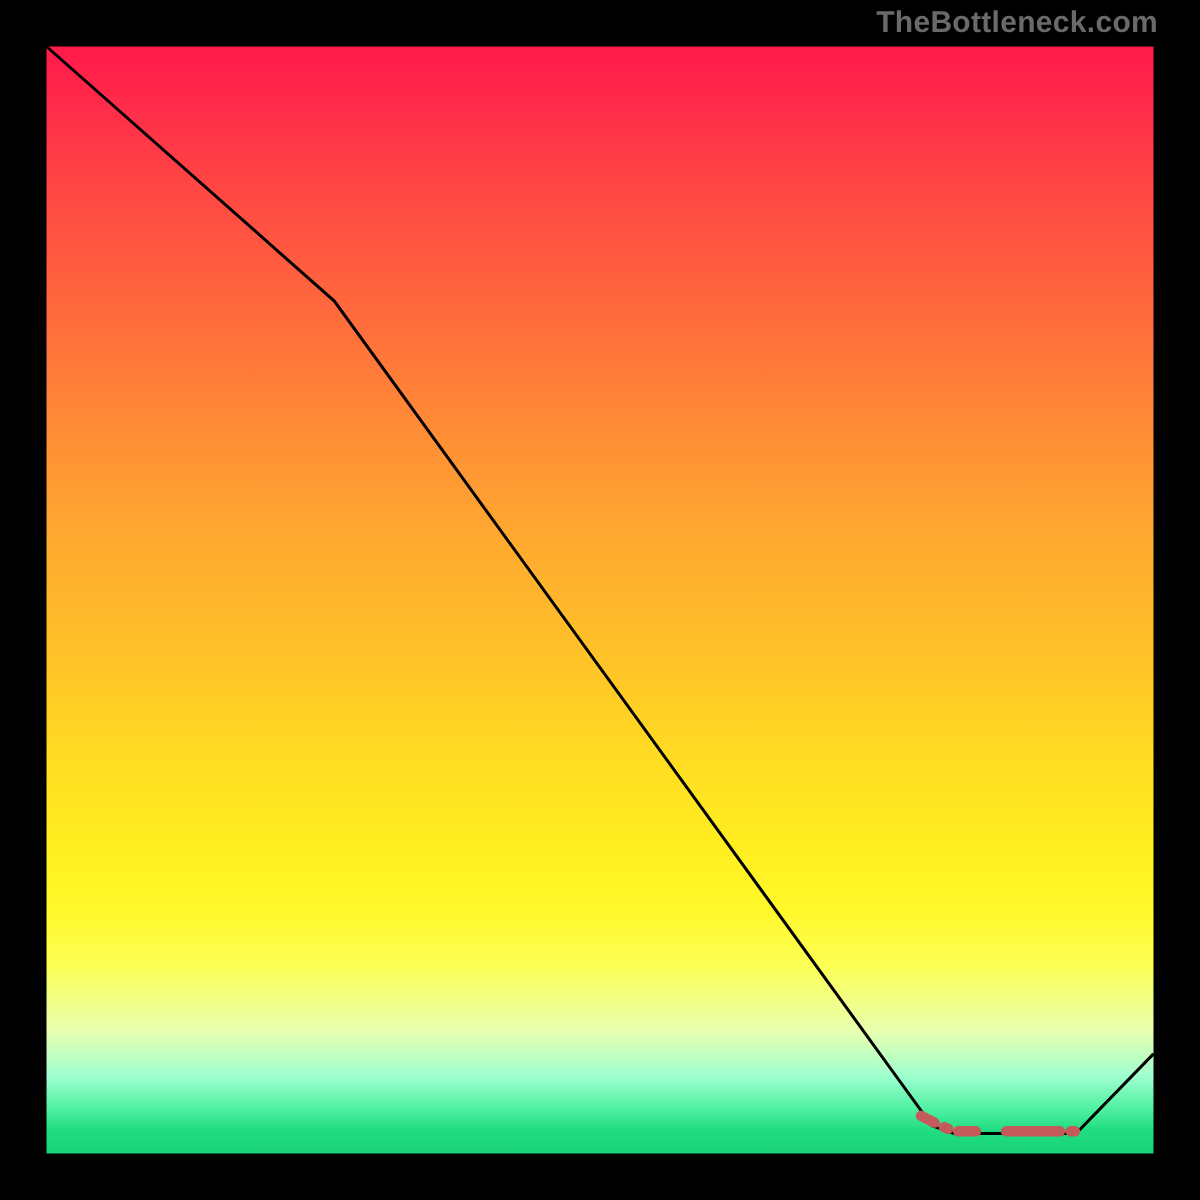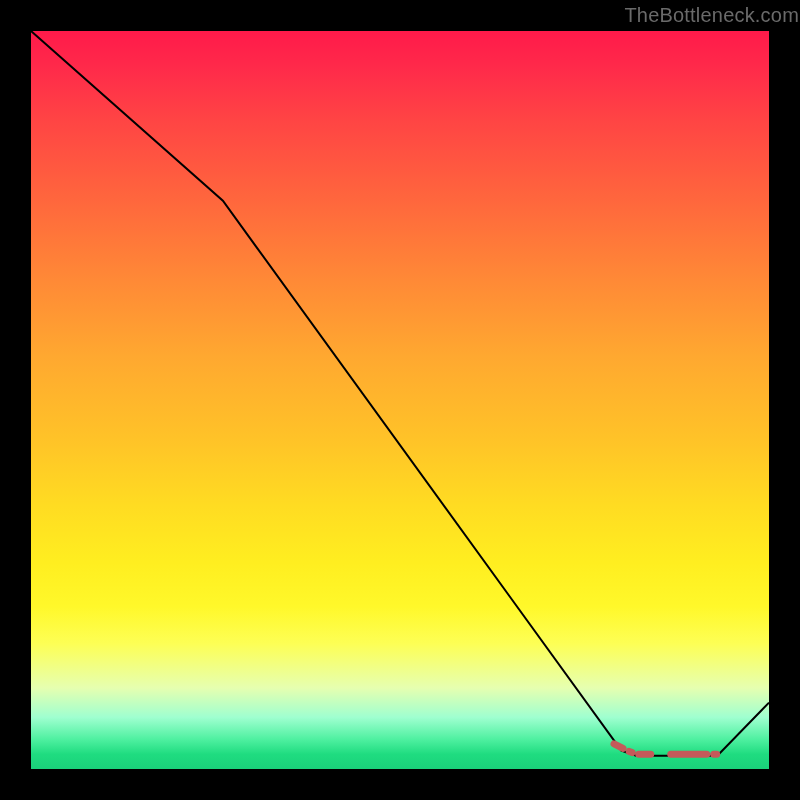--- a/index.html
+++ b/index.html
@@ -13,24 +13,24 @@
   }
   .frame {
     position: relative;
     width: 800px;
     height: 800px;
     background: #000;
   }
   .watermark {
     position: absolute;
     top: 4px;
-    right: 1px;
+    right: 28px;
     color: #6a6a6a;
     font-size: 20px;
-    font-weight: 400;
+    font-weight: 700;
     letter-spacing: 0.2px;
     z-index: 20;
     user-select: none;
   }
   .plot {
     position: absolute;
     left: 31px;
     top: 31px;
     width: 738px;
     height: 738px;

